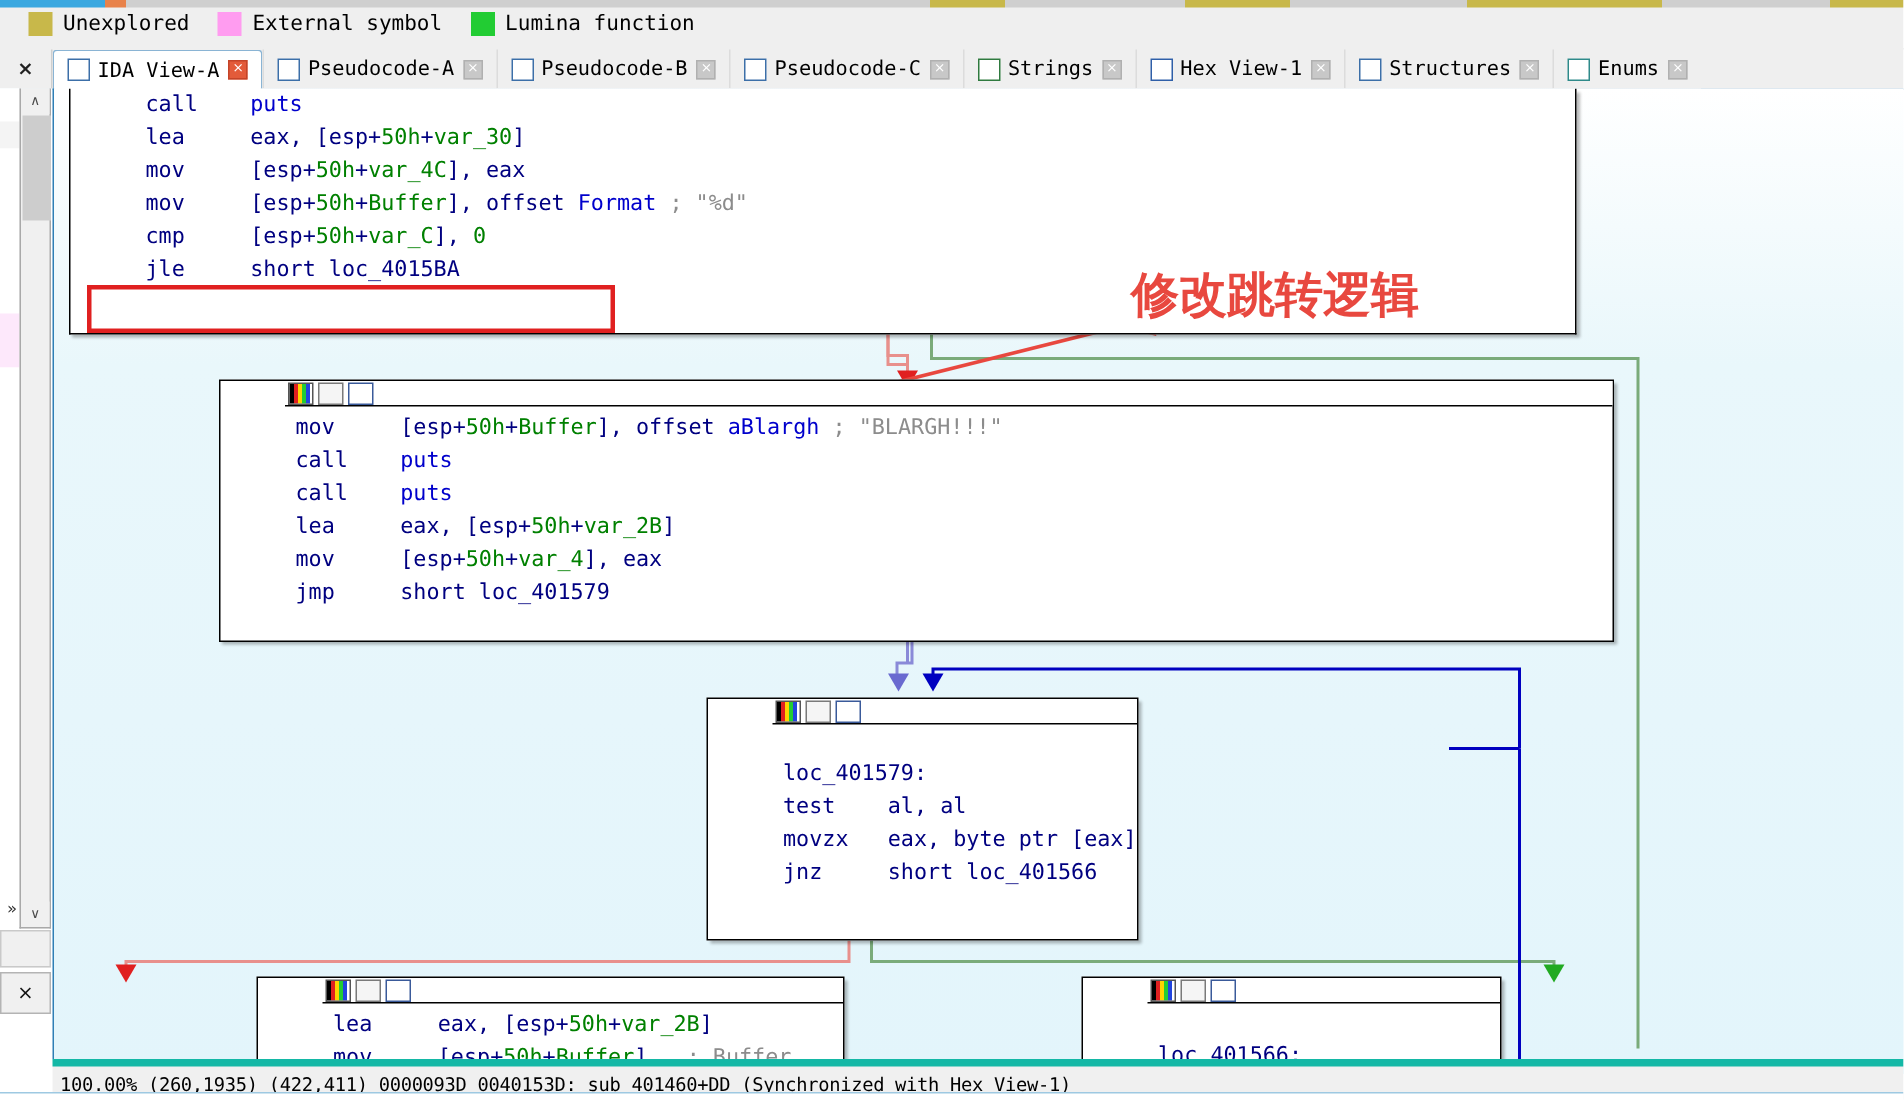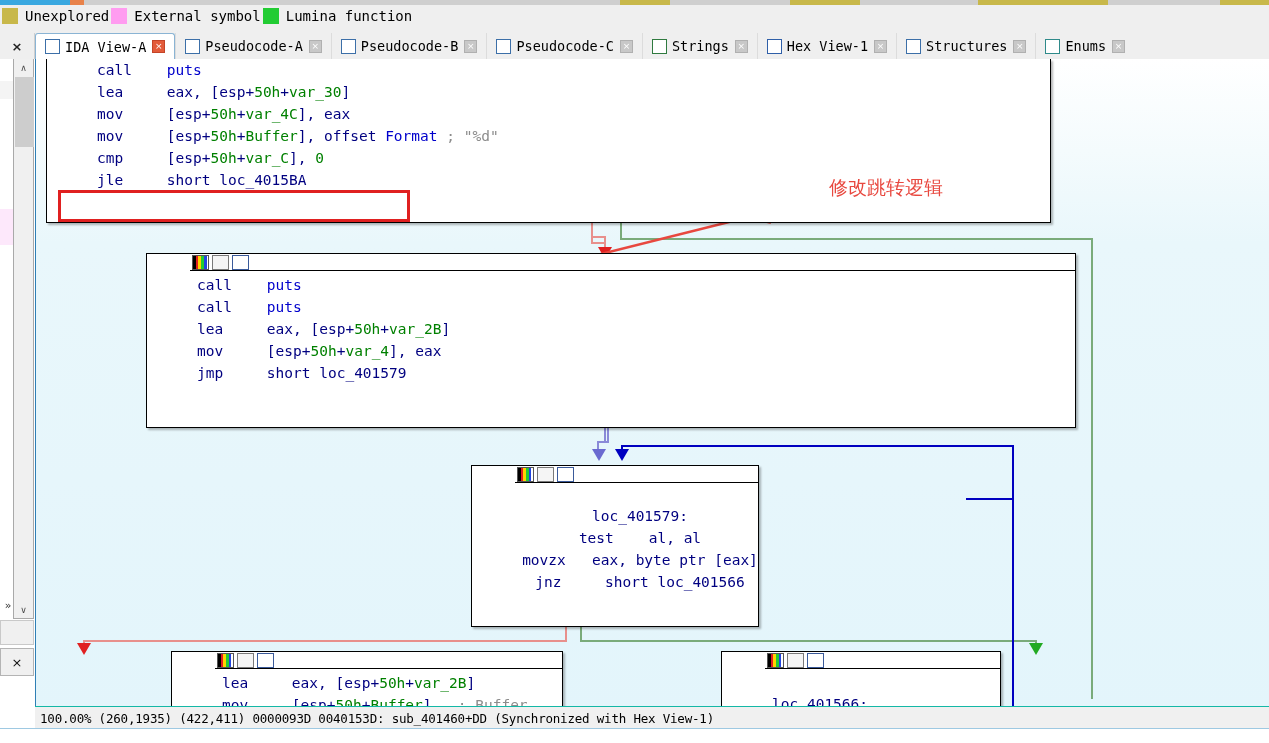--- a/index.html
+++ b/index.html
@@ -13,21 +13,21 @@
   .app{position:relative;width:1269px;height:743px;}
 
   
   .legend-strip{
     position:absolute;left:0;top:0;width:1269px;height:32px;
     background:#efefef;border-bottom:1px solid #d6d6d6;
     display:flex;align-items:center;
   }
   .legend-topline{position:absolute;left:0;top:0;height:5px;width:1269px;}
   .lt-seg{position:absolute;top:0;height:5px;}
-  .legend-item{display:flex;align-items:center;margin-left:2px;}
+  .legend-item{display:flex;align-items:center;margin-left:19px;}
   .legend-item:first-child{margin-left:8px;}
   .swatch{width:16px;height:16px;display:inline-block;margin-right:7px;}
   .legend-label{
     font-family:"DejaVu Sans Mono","Liberation Mono",monospace;
     font-size:14px;color:#000;white-space:nowrap;
   }
 
   
   .tabbar{
     position:absolute;left:0;top:32px;width:1269px;height:27px;
@@ -140,29 +140,29 @@
   #node-br{left:685px;top:592px;width:280px;height:70px;}
 
   
   .hl-rect{
     position:absolute;left:11px;top:131px;width:352px;height:32px;
     border:3px solid #e02020;box-sizing:border-box;
   }
 
   
   .annot{
-    position:absolute;left:793px;top:116px;
+    position:absolute;left:718px;top:116px;
     font-family:"DejaVu Sans","Liberation Sans",sans-serif;
-    font-size:19px;font-weight:normal;color:#e8483f;white-space:nowrap;
+    font-size:32px;font-weight:bold;color:#e8483f;white-space:nowrap;
   }
 
   
   .statusbar{
     position:absolute;left:0;top:706px;width:1269px;height:22px;
-    background:#f0f0f0;border-top:1px solid #14b8a6;
+    background:#f0f0f0;border-top:5px solid #14b8a6;
     display:flex;align-items:center;
   }
   .status-text{
     font-family:"DejaVu Sans Mono","Liberation Mono",monospace;
     font-size:12.5px;color:#000;padding-left:40px;white-space:nowrap;
     letter-spacing:-0.2px;
   }
   .bottom-edge{
     position:absolute;left:0;top:728px;width:1269px;height:15px;background:#ffffff;
     border-top:1px solid #9ec9e2;
@@ -311,35 +311,36 @@
       <div class="hl-rect"></div>
     </div>
 
     <div class="node" id="node-blargh">
       <div class="node-head">
         <span class="hicon" style="background:linear-gradient(90deg,#000 0 18%,#e02020 18% 36%,#ffd400 36% 54%,#22cc33 54% 72%,#2244dd 72% 90%,#fff 90% 100%);border:1px solid #555;"></span>
         <span class="hicon" style="background:#f5f5f5;border:1px solid #7a7a7a;"></span>
         <span class="hicon" style="background:#ffffff;border:1px solid #3a5a9a;"></span>
       </div>
       <div class="node-body" id="body-node-blargh">
+          <div class="asm"><span class="m">mov     </span>[esp+<span class="var">50h</span>+<span class="var">Buffer</span>], offset <span class="name">aBlargh</span><span class="cmt"> ; "BLARGH!!!"</span></div>
           <div class="asm"><span class="m">call    </span><span class="name">puts</span></div>
           <div class="asm"><span class="m">call    </span><span class="name">puts</span></div>
           <div class="asm"><span class="m">lea     </span>eax, [esp+<span class="var">50h</span>+<span class="var">var_2B</span>]</div>
           <div class="asm"><span class="m">mov     </span>[esp+<span class="var">50h</span>+<span class="var">var_4</span>], eax</div>
           <div class="asm"><span class="m">jmp     </span>short loc_401579</div>
         </div>
     </div>
 
     <div class="node" id="node-579">
       <div class="node-head">
         <span class="hicon" style="background:linear-gradient(90deg,#000 0 18%,#e02020 18% 36%,#ffd400 36% 54%,#22cc33 54% 72%,#2244dd 72% 90%,#fff 90% 100%);border:1px solid #555;"></span>
         <span class="hicon" style="background:#f5f5f5;border:1px solid #7a7a7a;"></span>
         <span class="hicon" style="background:#ffffff;border:1px solid #3a5a9a;"></span>
       </div>
-      <div class="node-body" id="body-node-579" style="padding-top:22px;text-align:center;">
+      <div class="node-body" id="body-node-579" style="padding-top:22px;">
           <div class="asm"><span class="lbl">loc_401579:</span></div>
           <div class="asm"><span class="m">test    </span>al, al</div>
           <div class="asm"><span class="m">movzx   </span>eax, byte ptr [eax]</div>
           <div class="asm"><span class="m">jnz     </span>short loc_401566</div>
         </div>
     </div>
 
     <div class="node" id="node-bl">
       <div class="node-head">
         <span class="hicon" style="background:linear-gradient(90deg,#000 0 18%,#e02020 18% 36%,#ffd400 36% 54%,#22cc33 54% 72%,#2244dd 72% 90%,#fff 90% 100%);border:1px solid #555;"></span>

